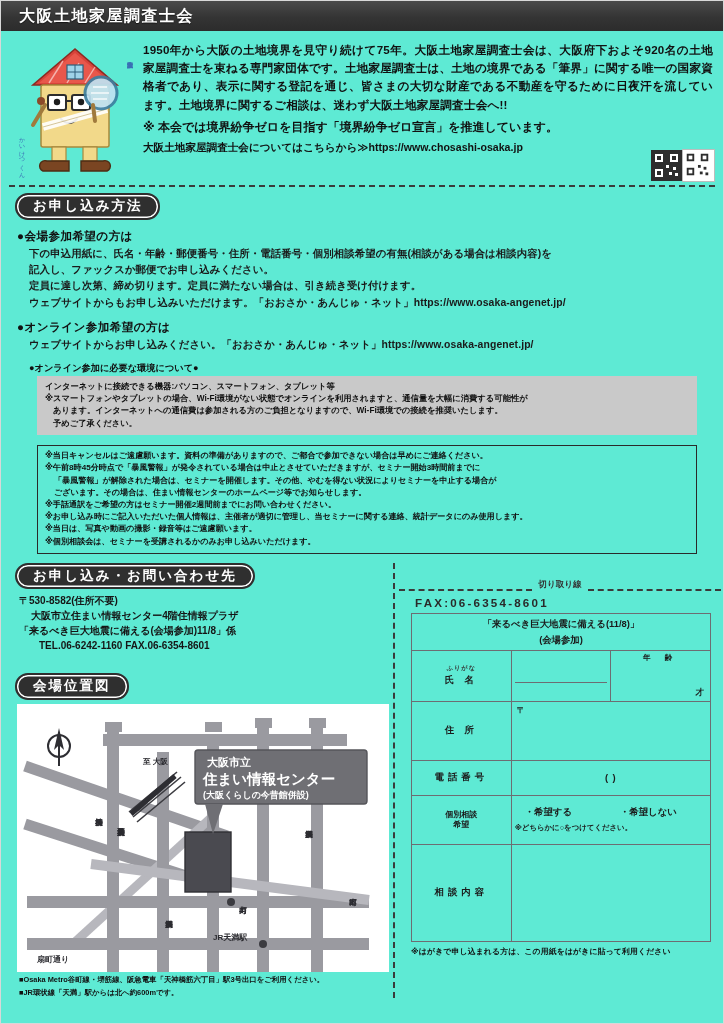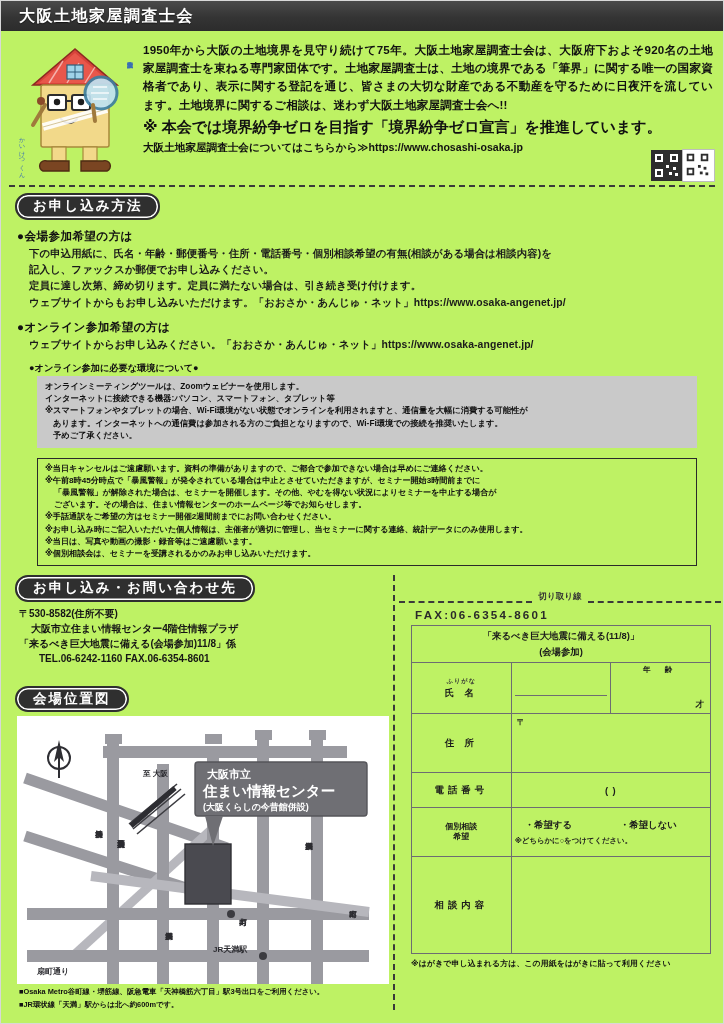--- a/index.html
+++ b/index.html
@@ -9,21 +9,21 @@
     background:#ffffff;
     font-family:"Liberation Sans","DejaVu Sans",sans-serif;
     color:#111;
     overflow:hidden;
     position:relative;
   }
   .page{
     width:724px;height:1024px;position:relative;
     box-sizing:border-box;
     border:1px solid #d8d8d8;
-    background:#bef264;
+    background:#5eead4;
   }
 
   
   .titlebar{
     height:30px;
     background:linear-gradient(180deg,#4a4a4a 0%,#343434 55%,#2c2c2c 100%);
     display:flex;align-items:center;
     padding-left:18px;
     box-sizing:border-box;
   }
@@ -56,21 +56,21 @@
     writing-mode:vertical-rl;
     font-size:6px;color:#3b6fb5;line-height:1;
   }
   .intro-text{flex:1;padding-left:4px;padding-top:4px;}
   .intro-text p.lead{
     margin:0;font-size:11.6px;line-height:18.2px;
     font-weight:bold;color:#111;text-align:justify;
     letter-spacing:.2px;
   }
   .intro-text p.note{
-    margin:6px 0 0 0;font-size:15px;line-height:14px;font-weight:bold;color:#111;
+    margin:6px 0 0 0;font-size:12px;line-height:14px;font-weight:bold;color:#111;
   }
   .intro-text p.url{
     margin:7px 0 0 0;font-size:10.6px;font-weight:bold;color:#111;
   }
   .qr-pair{
     position:absolute;right:8px;top:118px;
     display:flex;align-items:center;
   }
   .qr{width:31px;height:31px;display:block;}
   .qr.dark{background:#2d2d2d;}
@@ -301,21 +301,20 @@
     <div class="body-l">下の申込用紙に、氏名・年齢・郵便番号・住所・電話番号・個別相談希望の有無(相談がある場合は相談内容)を</div>
     <div class="body-l">記入し、ファックスか郵便でお申し込みください。</div>
     <div class="body-l">定員に達し次第、締め切ります。定員に満たない場合は、引き続き受け付けます。</div>
     <div class="body-l">ウェブサイトからもお申し込みいただけます。「おおさか・あんじゅ・ネット」https://www.osaka-angenet.jp/</div>
 
     <div class="bullet-h">●オンライン参加希望の方は</div>
     <div class="body-l">ウェブサイトからお申し込みください。「おおさか・あんじゅ・ネット」https://www.osaka-angenet.jp/</div>
 
     <div class="req-h">●オンライン参加に必要な環境について●</div>
     <div class="graybox">
-      <p>オンラインミーティングツールは、Zoomウェビナーを使用します。</p>
       <p>インターネットに接続できる機器:パソコン、スマートフォン、タブレット等</p>
       <p>※スマートフォンやタブレットの場合、Wi-Fi環境がない状態でオンラインを利用されますと、通信量を大幅に消費する可能性が</p>
       <p class="ind">あります。インターネットへの通信費は参加される方のご負担となりますので、Wi-Fi環境での接続を推奨いたします。</p>
       <p class="ind">予めご了承ください。</p>
     </div>
 
     <div class="notebox">
       <p>※当日キャンセルはご遠慮願います。資料の準備がありますので、ご都合で参加できない場合は早めにご連絡ください。</p>
       <p>※午前8時45分時点で「暴風警報」が発令されている場合は中止とさせていただきますが、セミナー開始3時間前までに</p>
       <p class="ind">「暴風警報」が解除された場合は、セミナーを開催します。その他、やむを得ない状況によりセミナーを中止する場合が</p>

